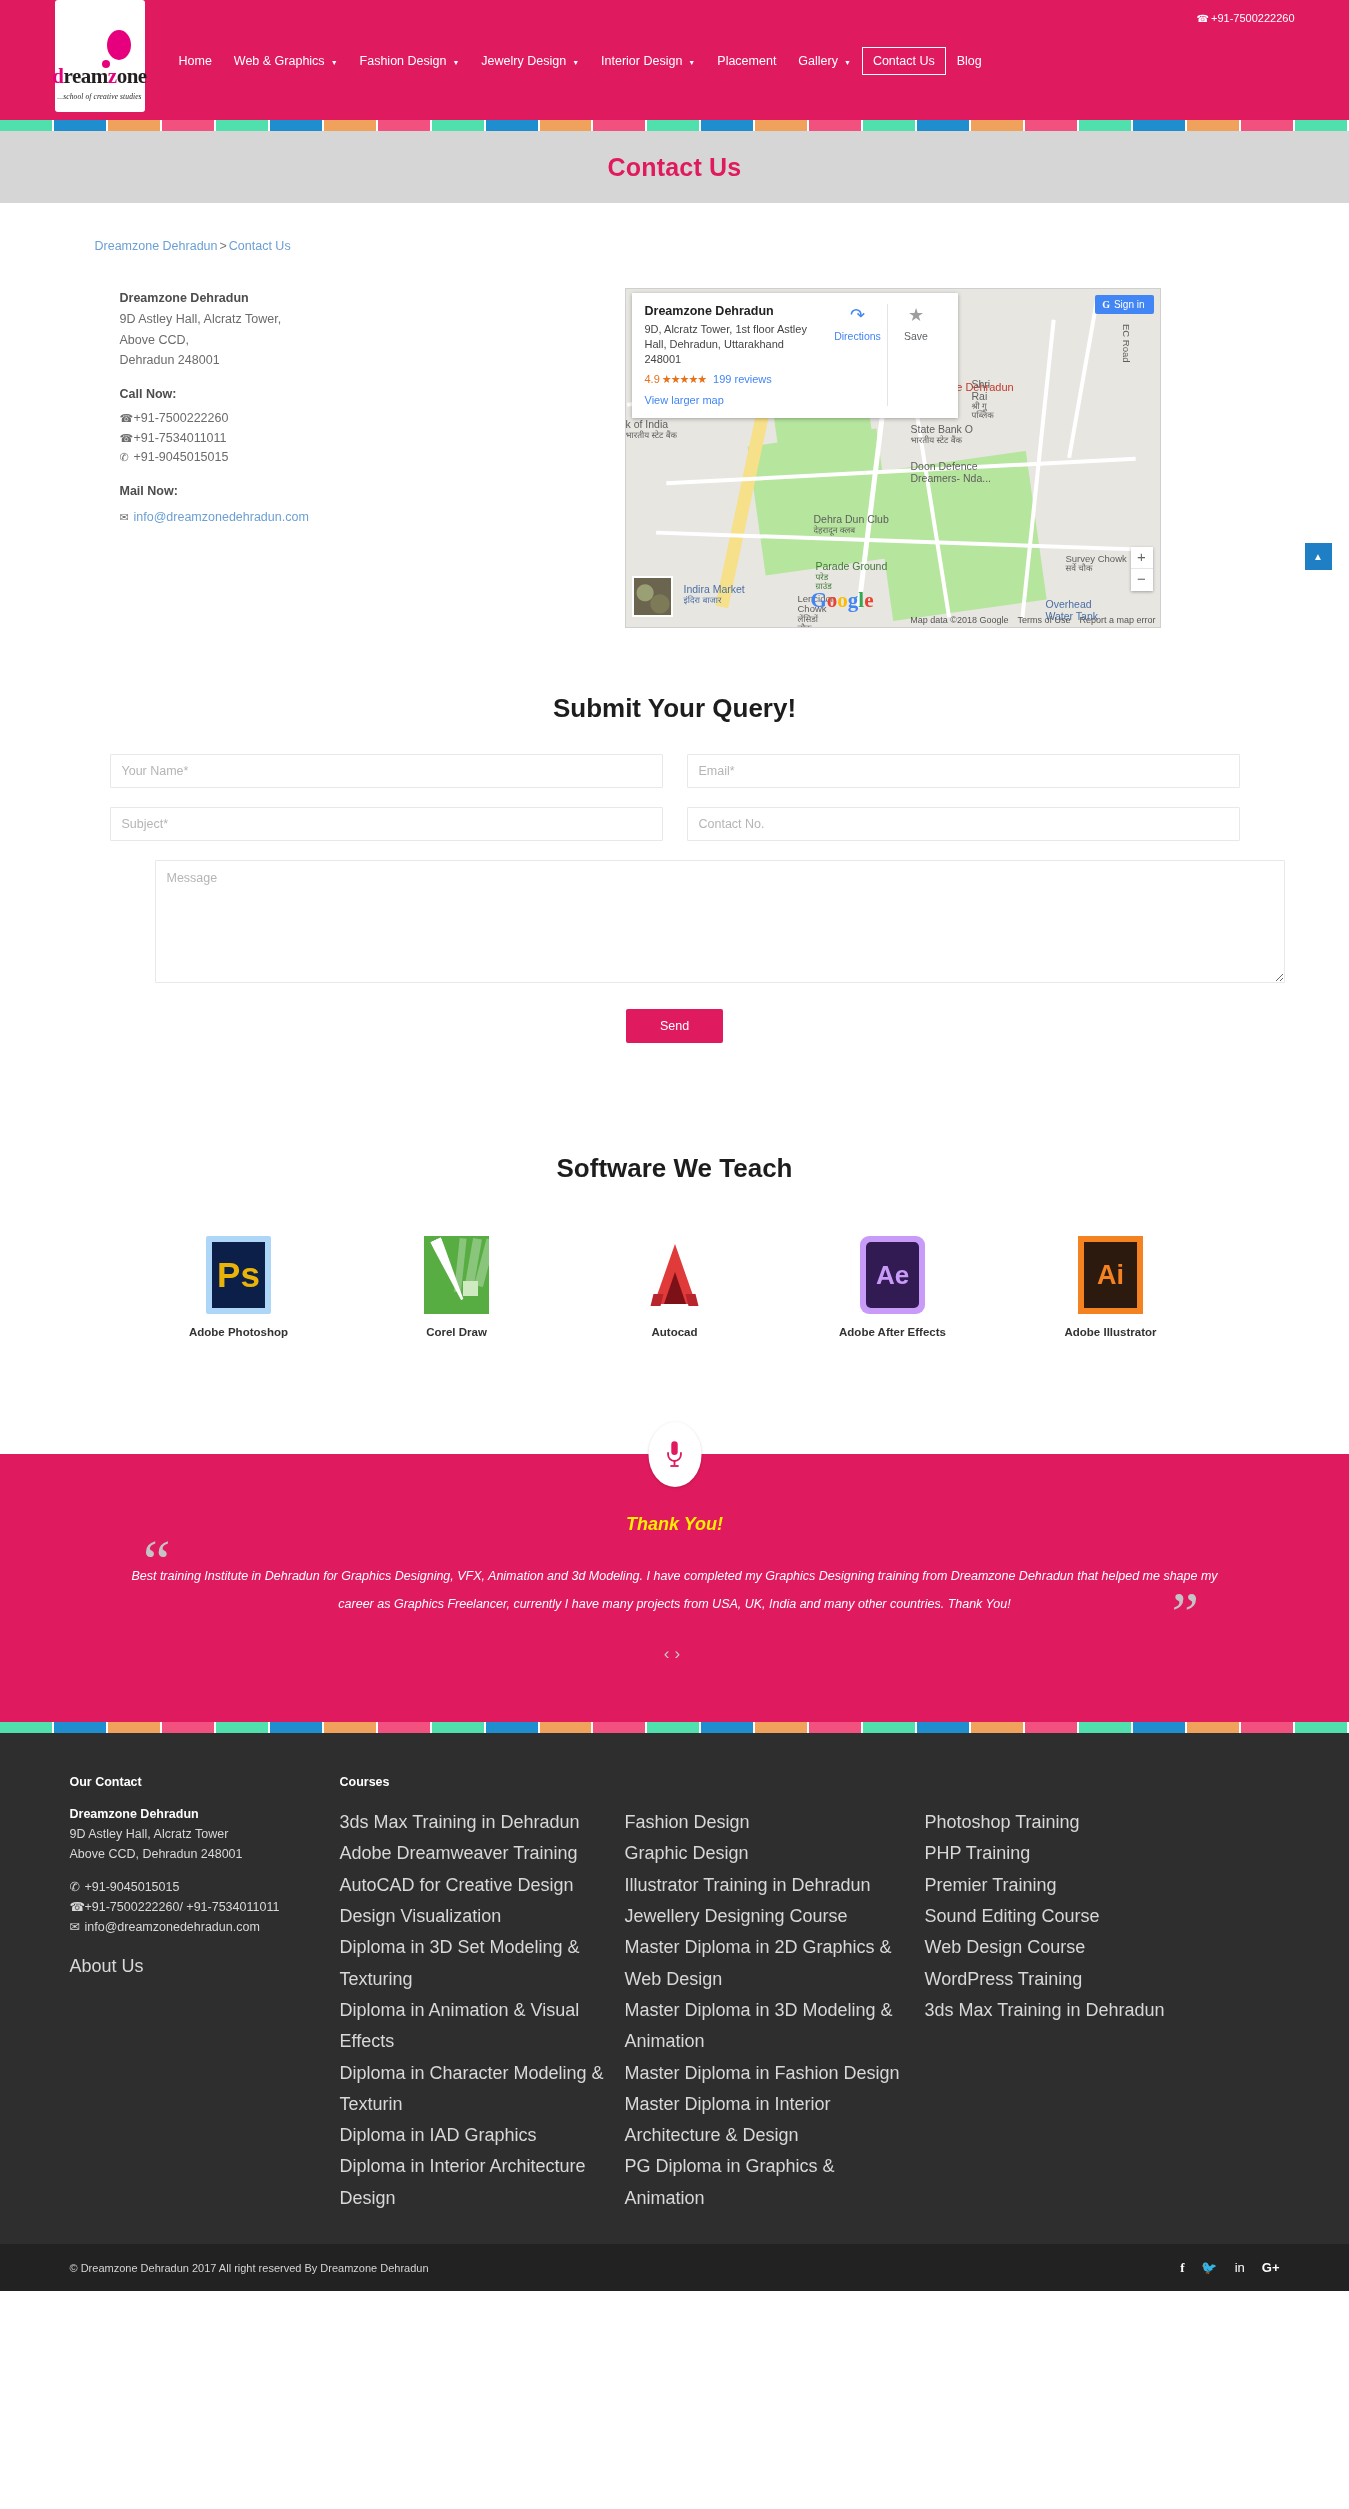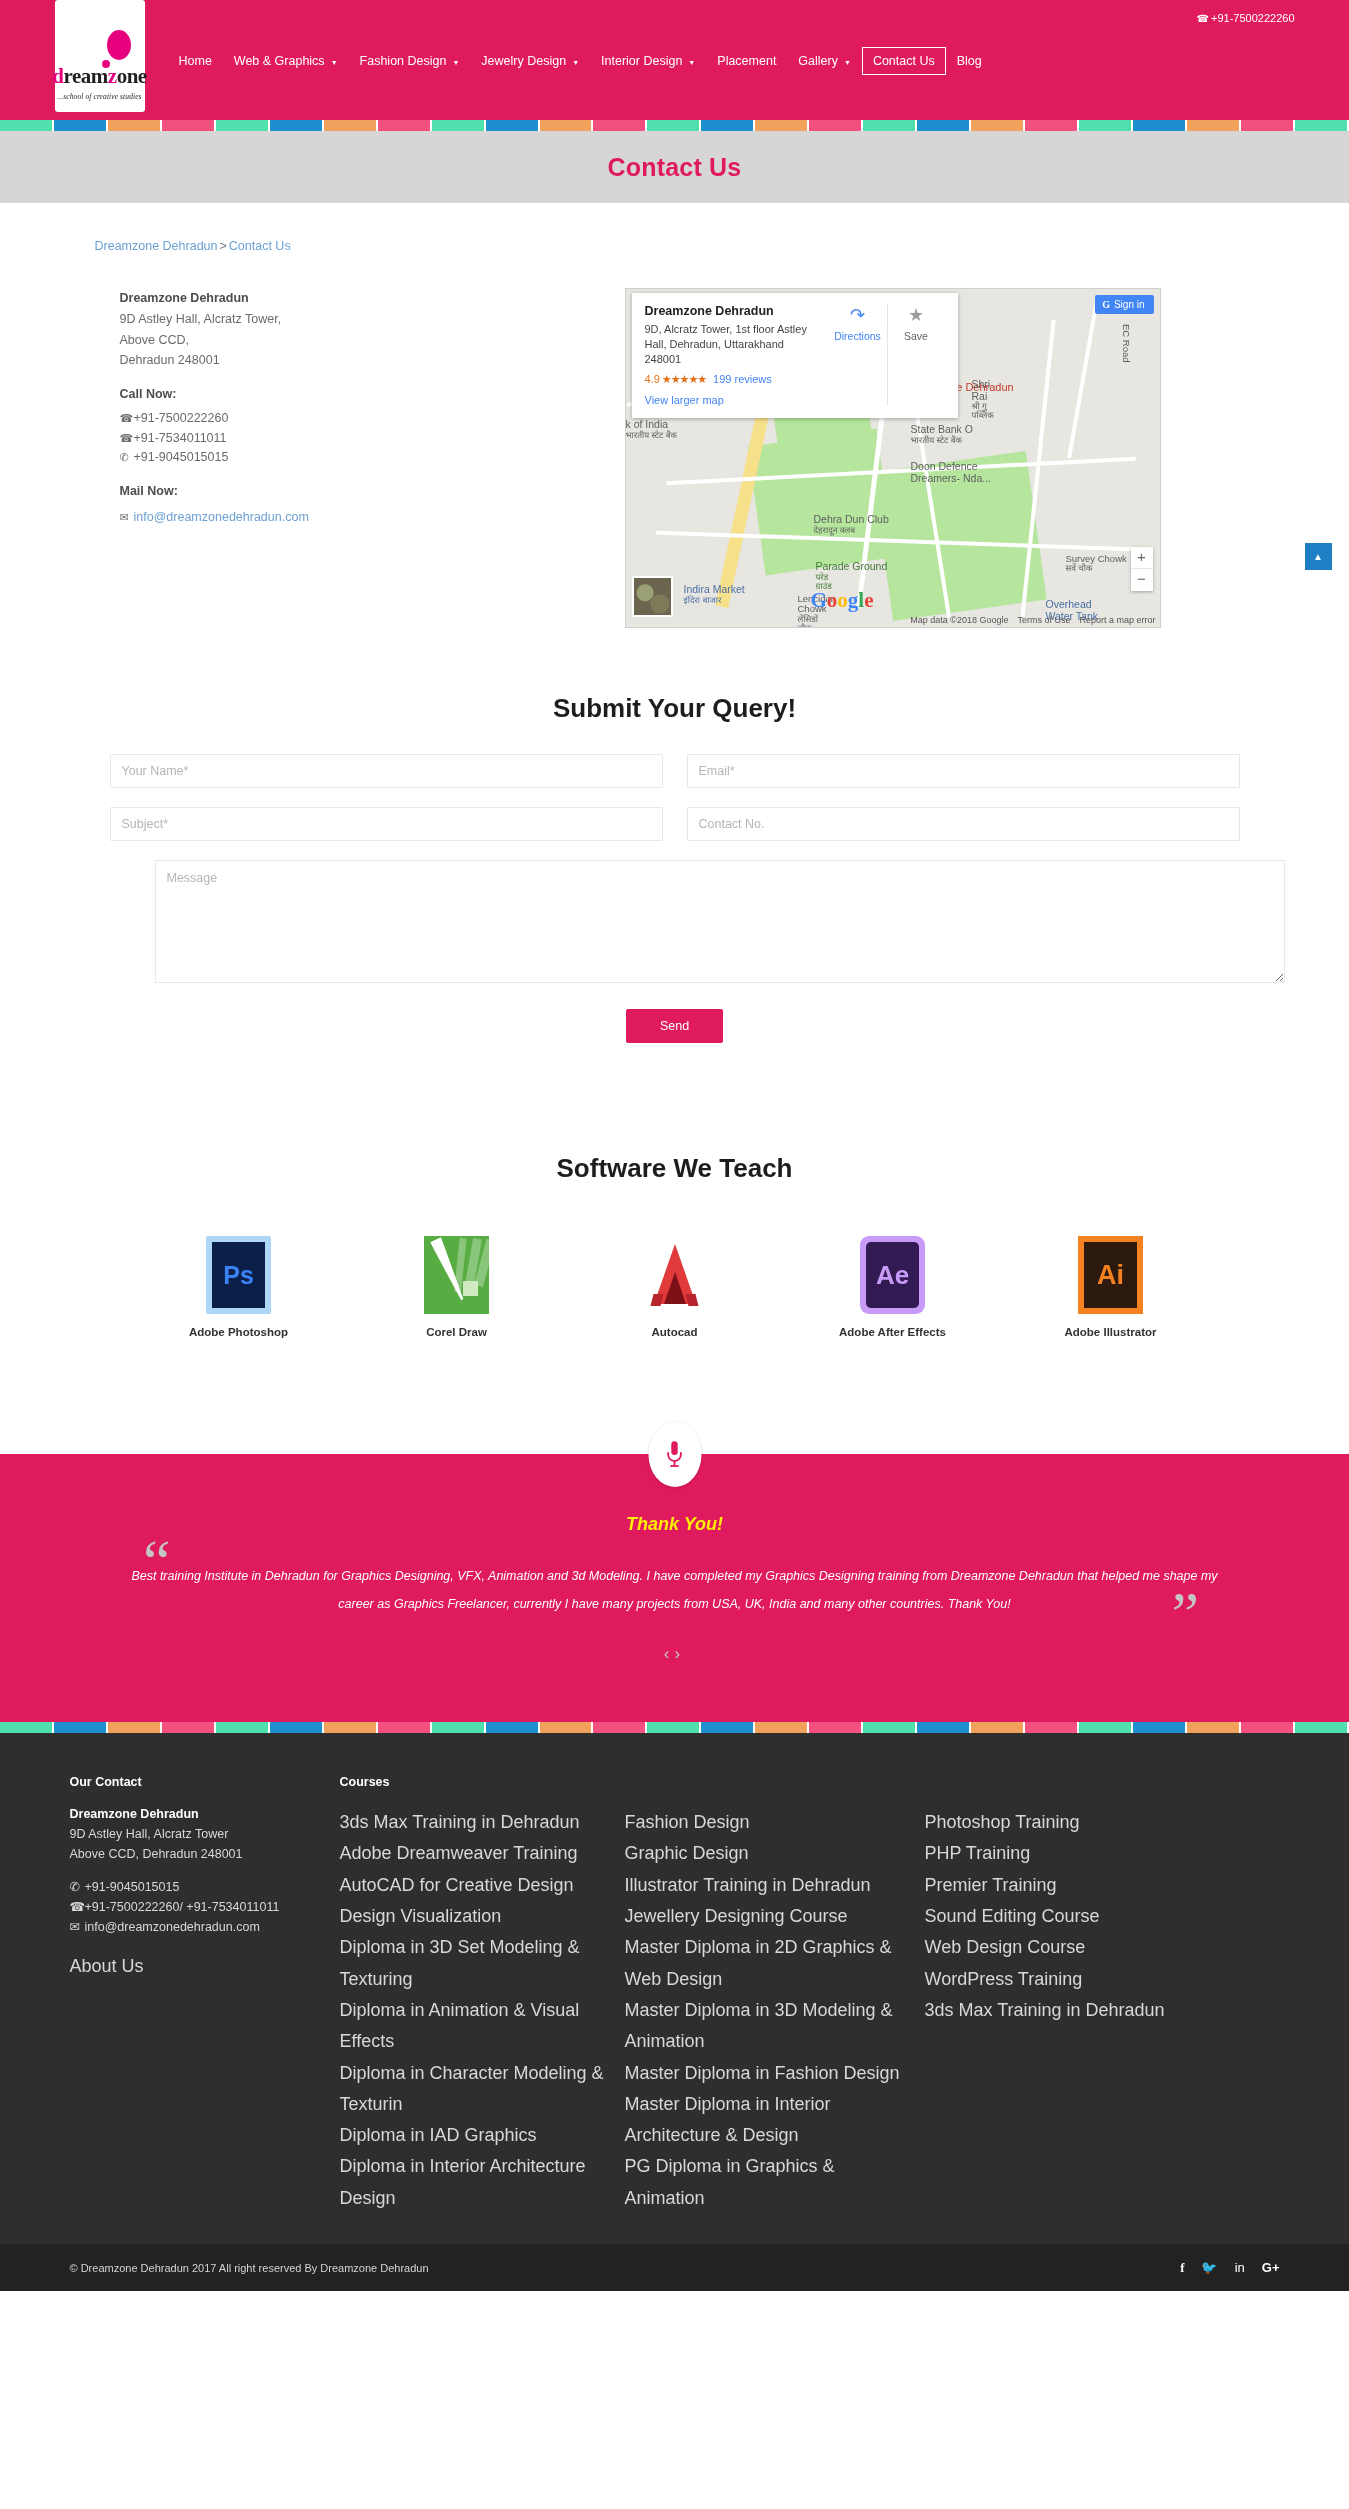--- a/index.html
+++ b/index.html
@@ -402,21 +402,21 @@
   .ico-ps {
     width: 65px; height: 78px;
     background: #aed6f7;
     border-radius: 2px;
     display: flex; align-items: center; justify-content: center;
   }
   .ico-ps .in {
     width: 53px; height: 66px;
     background: #0c1f49;
     display: flex; align-items: center; justify-content: center;
-    font-size: 25px; font-weight: bold; color: #3b82f6;
+    font-size: 35px; font-weight: bold; color: #eab308;
     font-family: "Liberation Sans", sans-serif;
   }
   
   .ico-acad { width: 65px; height: 78px; position: relative; }
   .ico-acad .tri-main {
     position: absolute; left: 12px; top: 8px;
     width: 0; height: 0;
     border-left: 21px solid transparent;
     border-right: 21px solid transparent;
     border-bottom: 60px solid #e03a3a;

